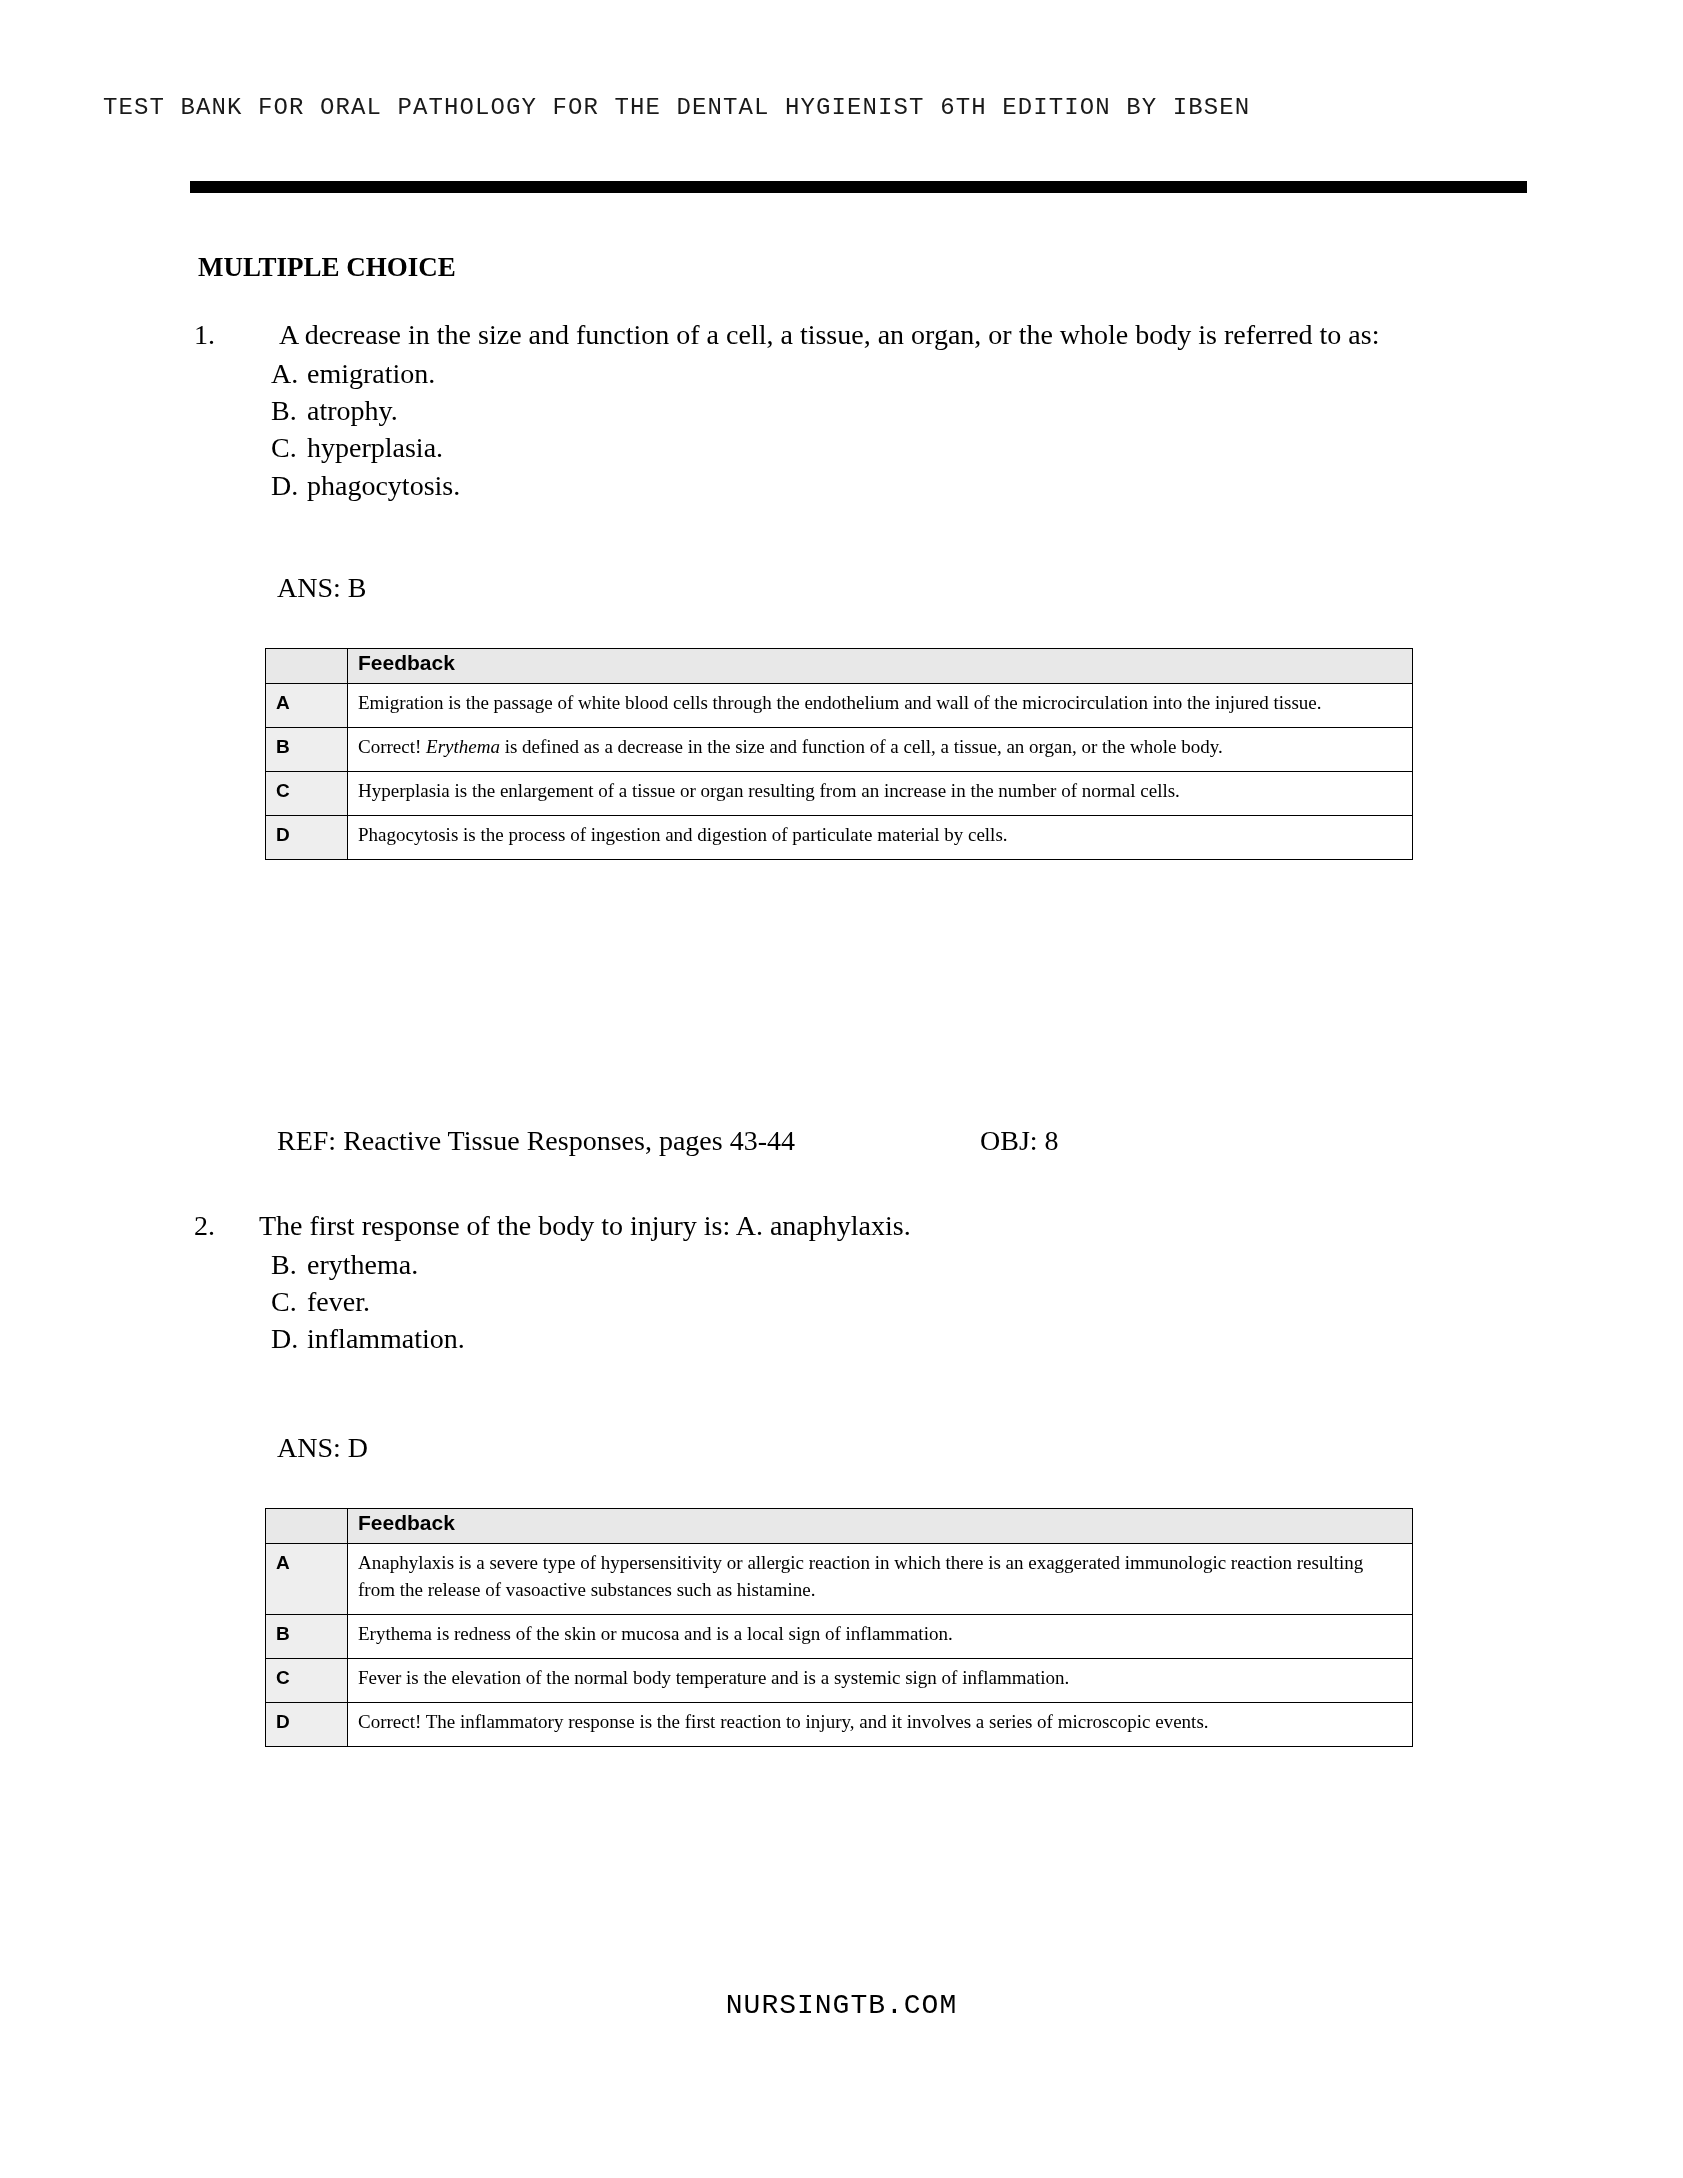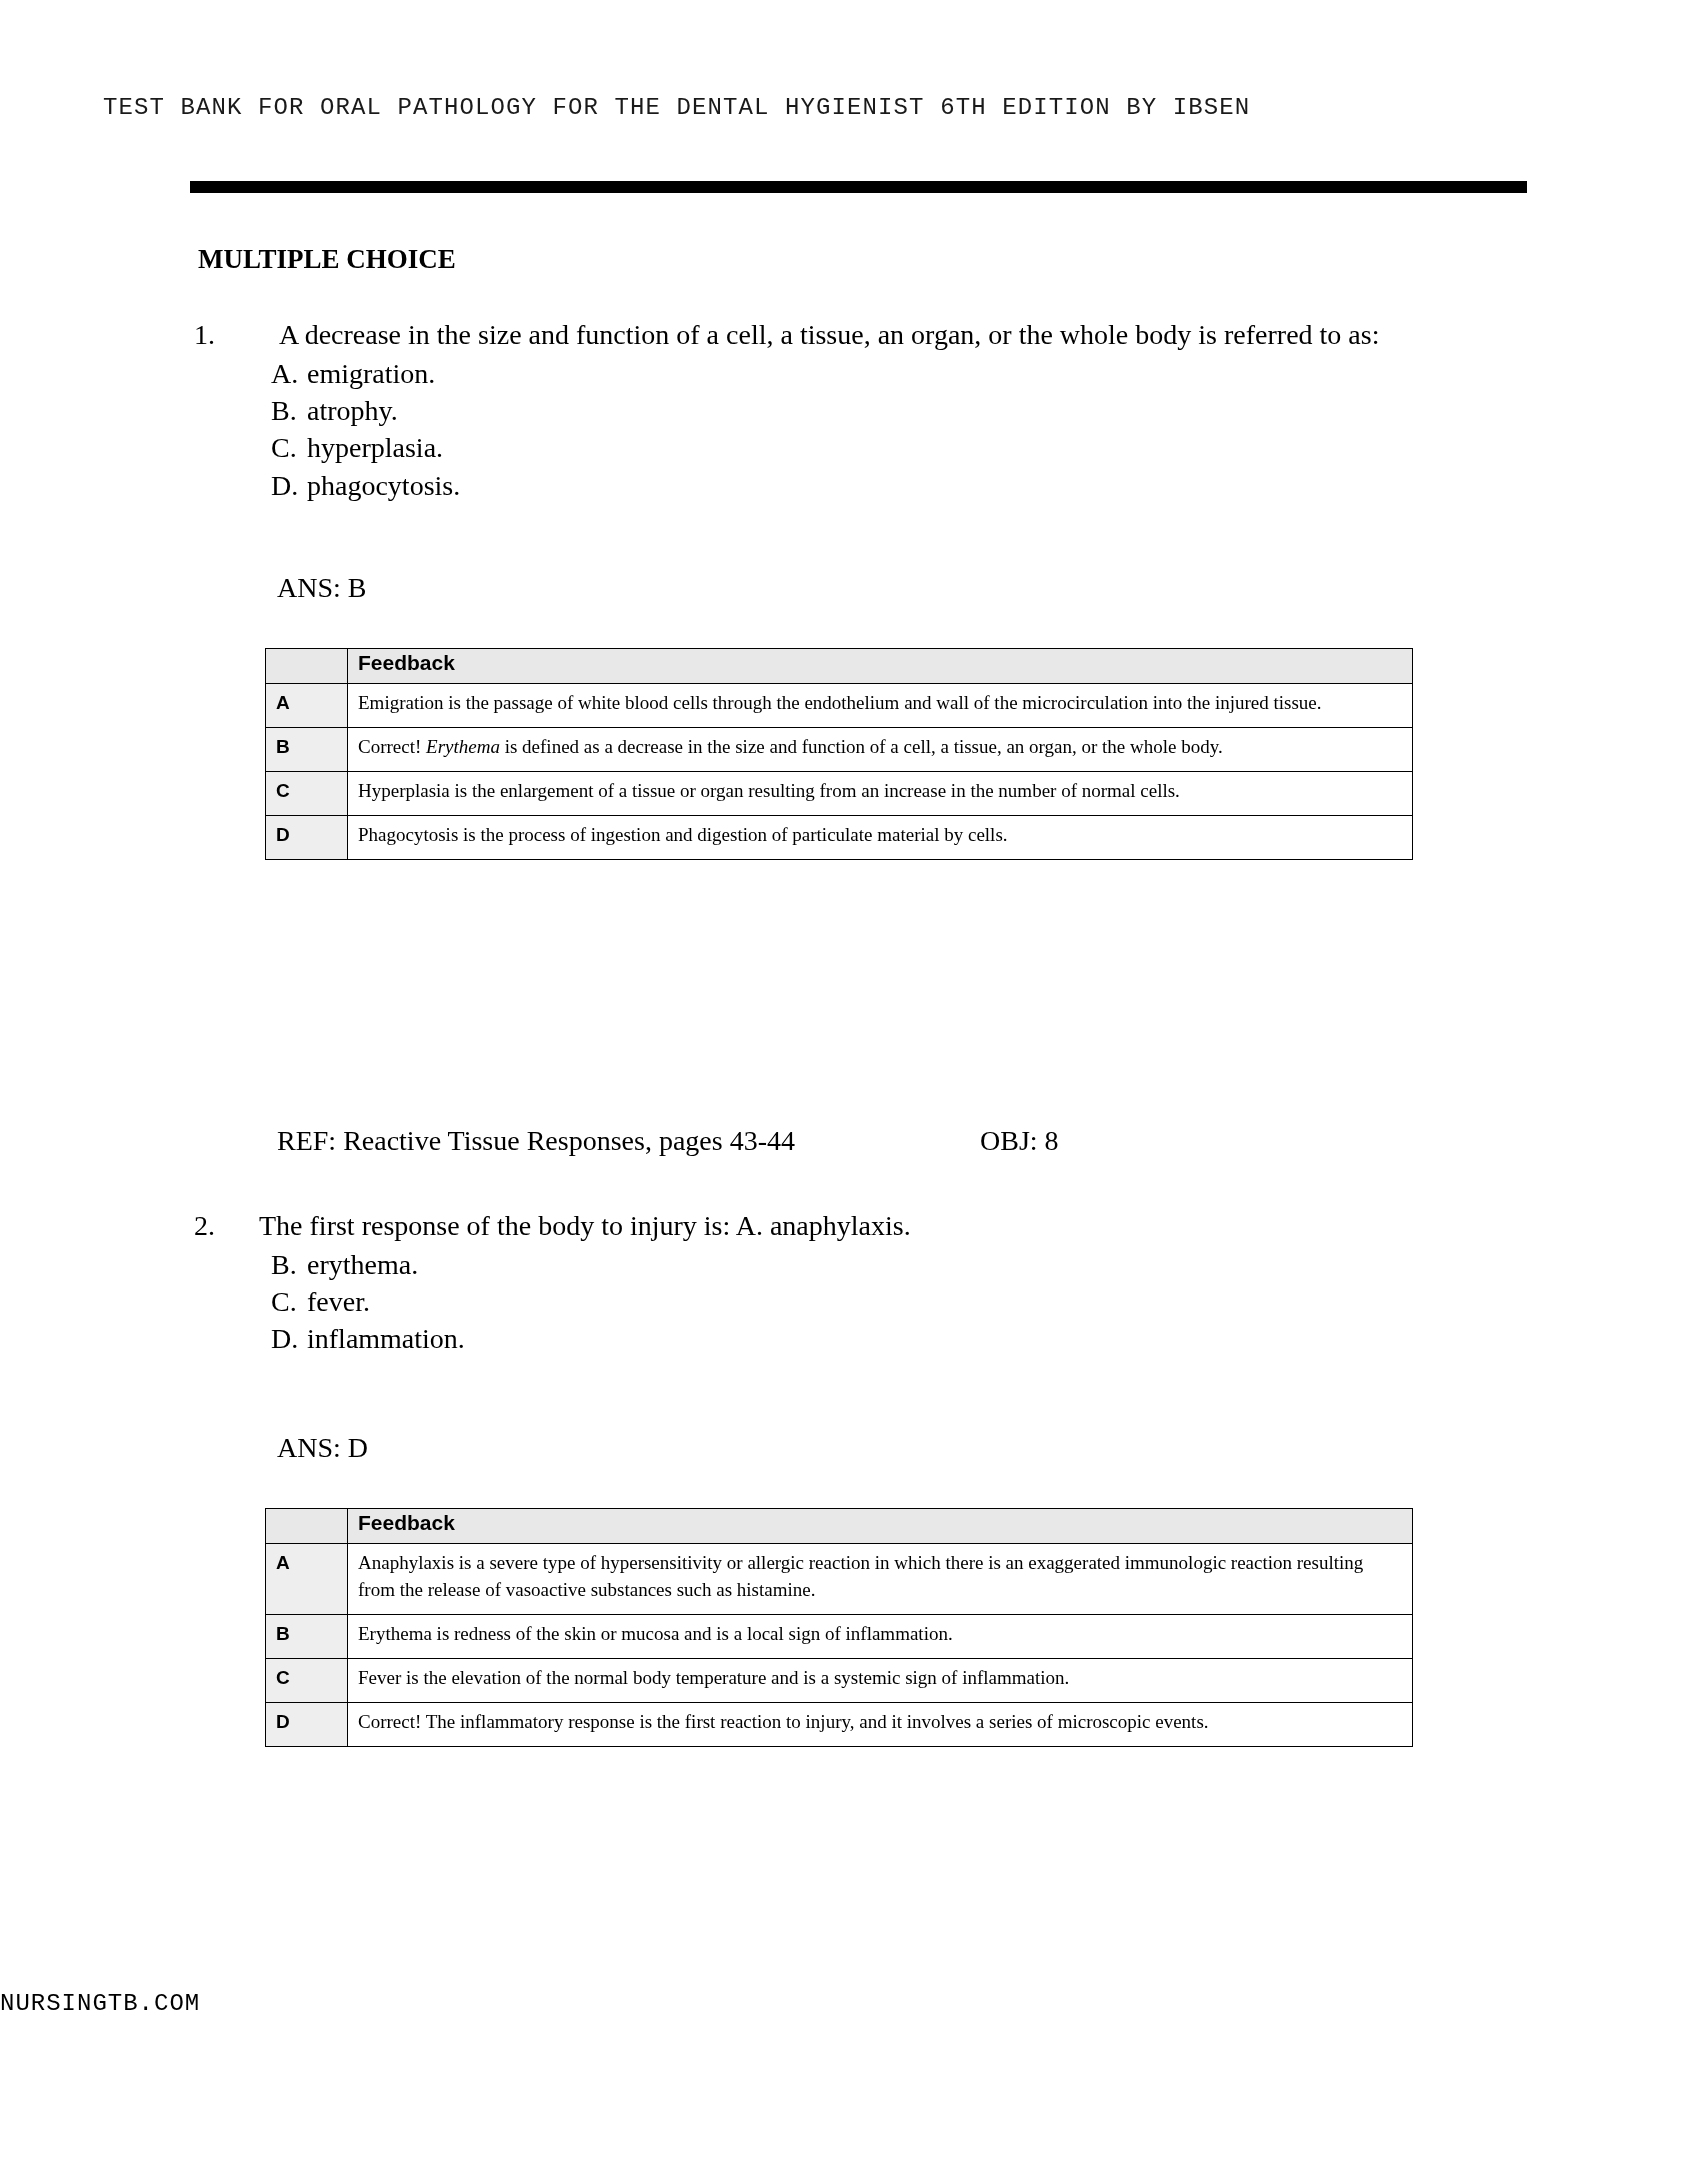--- a/index.html
+++ b/index.html
@@ -34,21 +34,21 @@
   .header-rule {
     position: absolute;
     top: 181px;
     left: 190px;
     width: 1337px;
     height: 12px;
     background: #000000;
   }
   .section-title {
     position: absolute;
-    top: 244px;
+    top: 252px;
     left: 198px;
     font-family: "Liberation Serif", serif;
     font-weight: bold;
     font-size: 27px;
   }
   .qblock {
     position: absolute;
     left: 0;
     width: 1683px;
   }
@@ -130,23 +130,23 @@
   .ref-obj {
     position: absolute;
     left: 980px;
     font-size: 28px;
   }
   .footer {
     position: absolute;
     top: 1990px;
     left: 0;
     width: 1683px;
-    text-align: left;
+    text-align: center;
     font-family: "Liberation Mono", monospace;
-    font-size: 24px;
+    font-size: 28px;
     letter-spacing: 1px;
   }
   i { font-style: italic; }
 </style>
 </head>
 <body>
 
 <div class="page">
 
   <div class="header">TEST BANK FOR ORAL PATHOLOGY FOR THE DENTAL HYGIENIST 6TH EDITION BY IBSEN</div>

